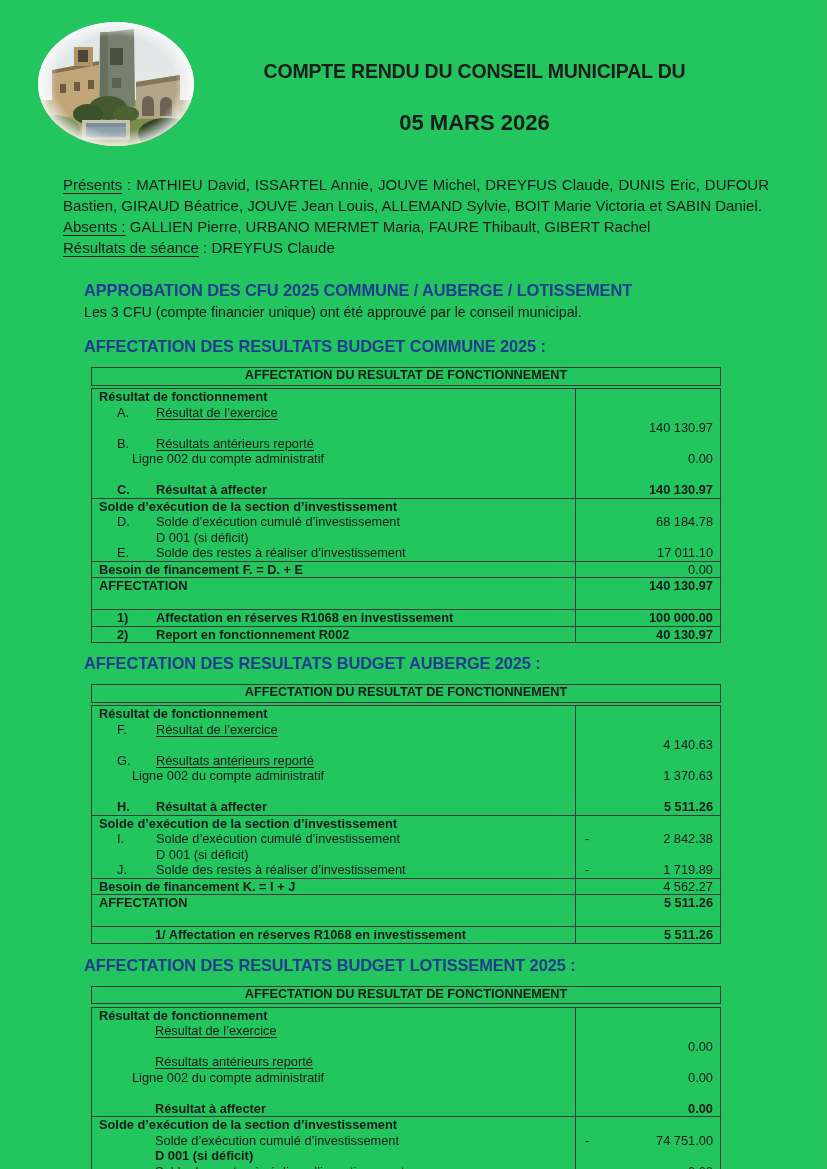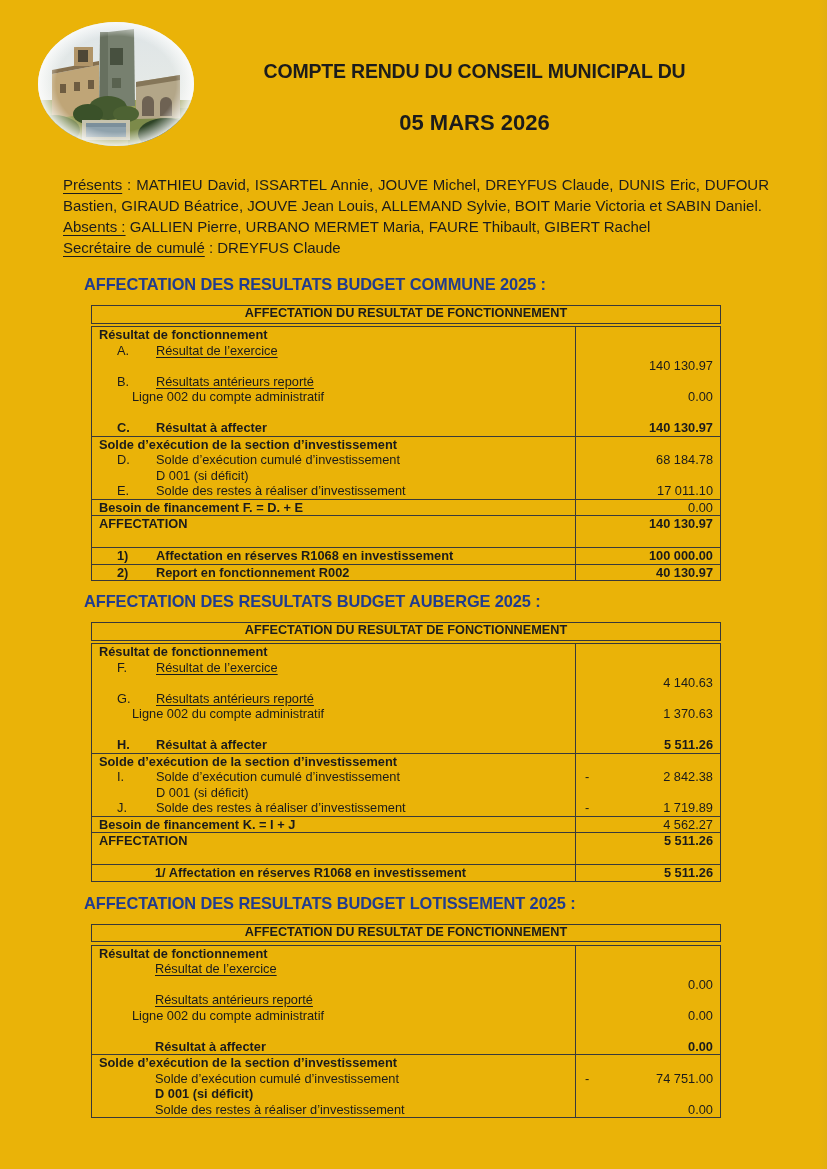--- a/index.html
+++ b/index.html
@@ -1,18 +1,18 @@
 <!DOCTYPE html>
 <html><head>
 <meta charset="utf-8">
 <style>
   html,body{margin:0;padding:0;background:#e8e8e8;}
   .page{
     position:relative;width:827px;height:1169px;margin:0 auto;
-    background:#eab308;overflow:hidden;
+    background:#22c55e;overflow:hidden;
     font-family:"Liberation Sans",sans-serif;color:#1c1c1c;
   }
   
   .doc-header{display:flex;padding:20px 30px 0 36px;}
   .logo-wrap{width:162px;flex:none;}
   .title-wrap{flex:1;text-align:center;padding-top:40px;padding-right:46px;}
   .doc-title{font-size:19.5px;font-weight:bold;margin:0;letter-spacing:-0.2px;}
   .doc-date{font-size:22px;font-weight:bold;margin:27px 0 0;}
   
   .attendance{margin:22px 58px 0 63px;font-size:15px;line-height:21px;text-align:justify;}
@@ -116,23 +116,27 @@
     </div>
     <div class="title-wrap">
       <h1 class="doc-title">COMPTE RENDU DU CONSEIL MUNICIPAL DU</h1>
       <h2 class="doc-date">05 MARS 2026</h2>
     </div>
   </header>
 
   <section class="attendance">
     <p><u>Présents</u><span> : MATHIEU David, ISSARTEL Annie, JOUVE Michel, DREYFUS Claude, DUNIS Eric, DUFOUR Bastien, GIRAUD Béatrice, JOUVE Jean Louis, ALLEMAND Sylvie, BOIT Marie Victoria et SABIN Daniel.</span></p>
     <p><u>Absents :</u><span> GALLIEN Pierre, URBANO MERMET Maria, FAURE Thibault, GIBERT Rachel</span></p>
-    <p><u>Secrétaire de cumulé</u><span> : DREYFUS Claude</span></p>
+    <p><u>Résultats de séance</u><span> : DREYFUS Claude</span></p>
   </section>
 
+  <section class="sec-approbation">
+    <h3 class="blue-h">APPROBATION DES CFU 2025 COMMUNE / AUBERGE / LOTISSEMENT</h3>
+    <p class="approbation-body">Les 3 CFU (compte financier unique) ont été approuvé par le conseil municipal.</p>
+  </section>
 
   <div id="tables-root">
       <section class="budget-sec t0">
         <h3 class="blue-h">AFFECTATION DES RESULTATS BUDGET COMMUNE 2025 :</h3>
         <div class="tbl">
           <div class="tbl-title">AFFECTATION DU RESULTAT DE FONCTIONNEMENT</div>
           <div class="tbl-body">
             <div class="trow">
               <div class="cl group"><span class="lbl">Résultat de fonctionnement</span></div>
               <div class="cr"></div>

